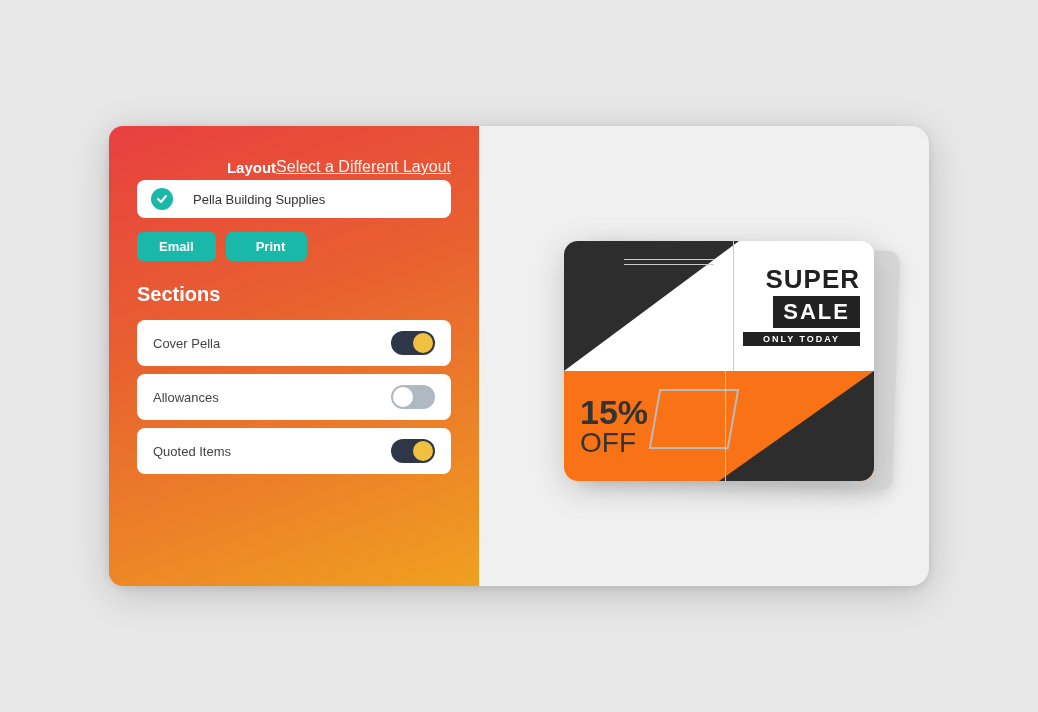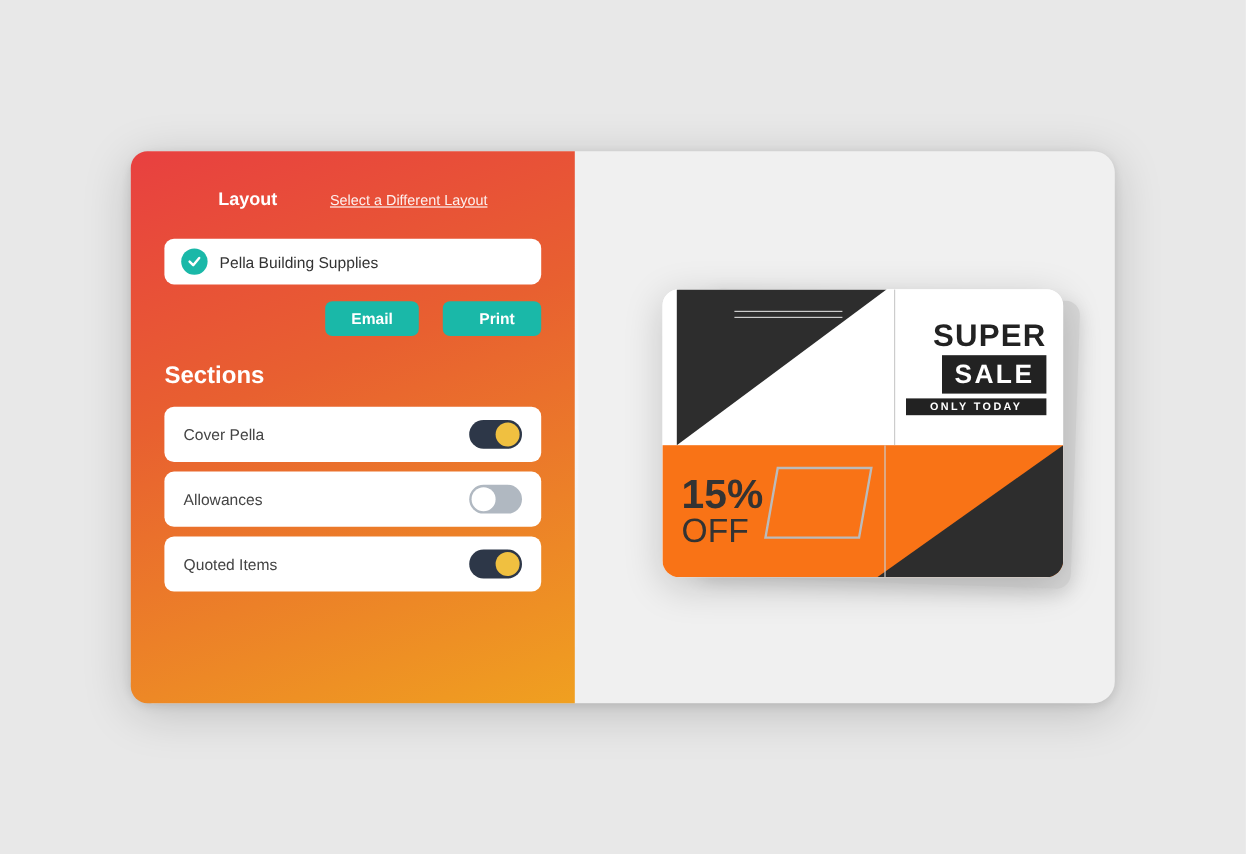--- a/index.html
+++ b/index.html
@@ -37,46 +37,45 @@
       flex-direction: column;
       gap: 0;
       position: relative;
       z-index: 2;
     }
 
     
     .layout-header {
       display: flex;
       align-items: center;
-      justify-content: center;
-      margin-bottom: 24px;
-      gap: 44px;
+      justify-content: flex-end;
+      margin-bottom: 4px;
     }
 
     .layout-title {
       font-weight: 700;
       font-size: 15px;
       color: #fff;
     }
 
     .select-different-layout {
-      font-size: 12px;
+      font-size: 16px;
       color: #fff;
       text-decoration: underline;
       cursor: pointer;
       opacity: 0.92;
     }
 
     .layout-input-row {
       background: #fff;
       border-radius: 8px;
       display: flex;
       align-items: center;
       padding: 8px 14px;
-      gap: 10px;
+      gap: 20px;
       margin-bottom: 14px;
     }
 
     .check-circle {
       width: 22px;
       height: 22px;
       border-radius: 50%;
       background: #1ab8a8;
       display: flex;
       align-items: center;
@@ -90,22 +89,22 @@
     }
 
     .layout-input-text {
       font-size: 13px;
       color: #333;
       flex: 1;
     }
 
     .button-row {
       display: flex;
-      gap: 20px;
-      justify-content: flex-end;
+      gap: 10px;
+      justify-content: flex-start;
       margin-bottom: 22px;
     }
 
     .btn-email, .btn-print {
       border: none;
       border-radius: 6px;
       padding: 7px 22px;
       font-size: 13px;
       font-weight: 600;
       cursor: pointer;
@@ -215,21 +214,21 @@
       top: 50%;
       left: 50%;
       transform: translate(-38%, -46%) rotate(2deg);
       z-index: 1;
       box-shadow: 0 4px 16px rgba(0,0,0,0.12);
     }
 
     .preview-card {
       position: relative;
       z-index: 3;
-      width: 334px;
+      width: 310px;
       height: 240px;
       background: #fff;
       border-radius: 14px;
       overflow: hidden;
       box-shadow: 0 8px 32px rgba(0,0,0,0.18);
       margin-left: 20px;
       margin-top: 10px;
     }
 
     

